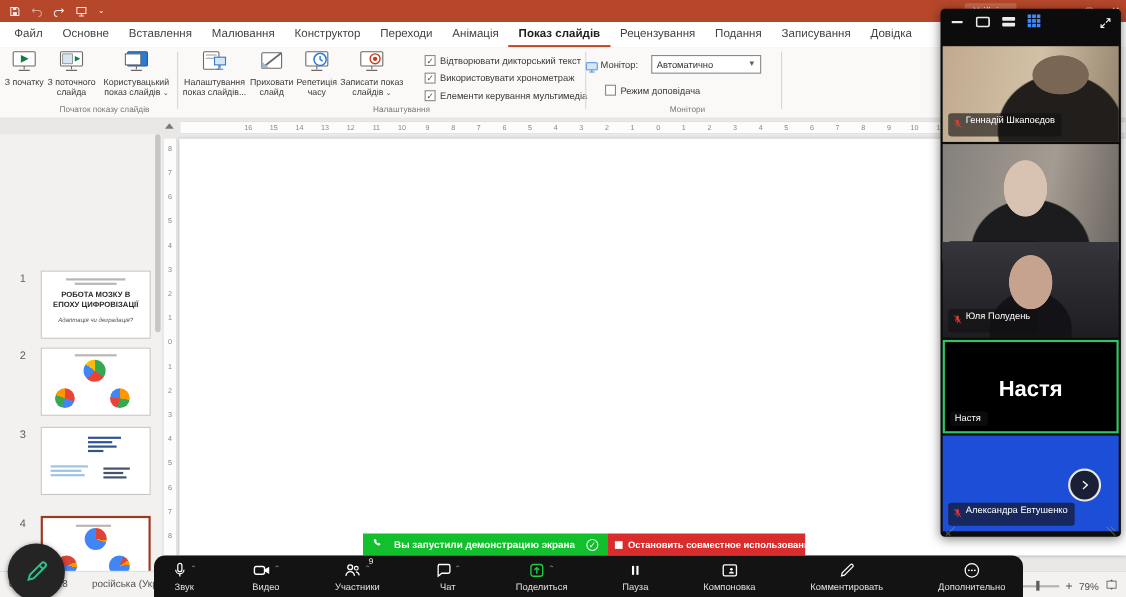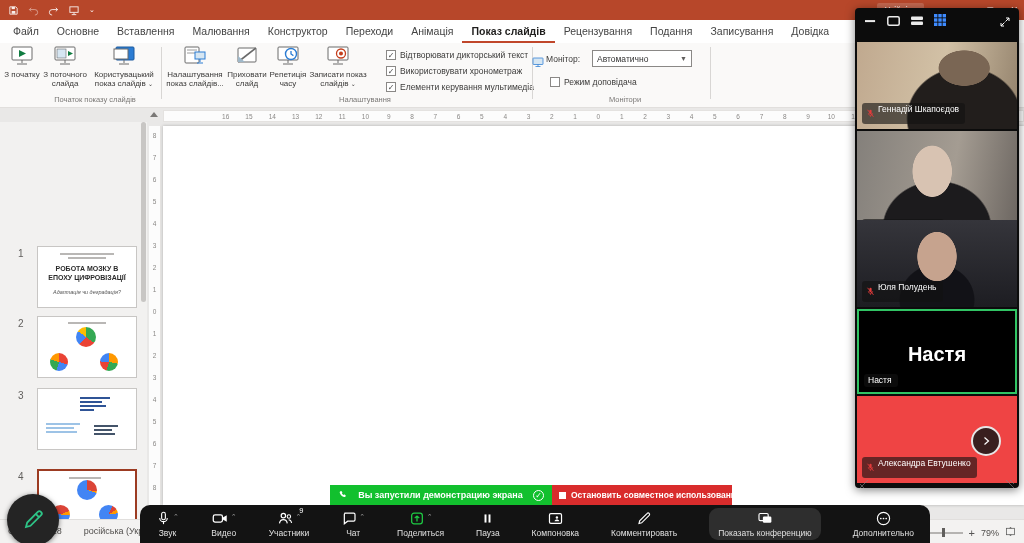--- a/index.html
+++ b/index.html
@@ -81,21 +81,21 @@
       linear-gradient(100deg,#c0a98f,#d2c1a6 52%,#93826c); }
   .v-video-b { background:
       radial-gradient(20px 26px at 47% 38%, #d8c3b2 97%, transparent),
       radial-gradient(55px 48px at 50% 92%, #1c1b1d 97%, transparent),
       linear-gradient(100deg,#84807b,#a49c92 58%,#6b6560); }
   .v-video-c { background:
       radial-gradient(20px 25px at 50% 42%, #c6a38e 97%, transparent),
       radial-gradient(38px 36px at 50% 92%, #121217 97%, transparent),
       linear-gradient(#35353b,#1d1d22); }
   .v-name { background:#000; }
-  .v-avatar { background:#ef4444; }
+  .v-avatar { background:#1d4ed8; }
   .big-name { position:absolute; left:0; right:0; top:32px; text-align:center; color:#fff; font-size:20px; font-weight:bold; }
   .name-tag { position:absolute; left:5px; bottom:5px; display:flex; gap:3px; background:rgba(18,18,18,.62); border-radius:3px; padding:1.5px 6px 2px 4px; }
   .name-tag .nm { font-size:8.5px; color:#fff; white-space:nowrap; }
   .next-btn { position:absolute; left:116px; top:418px; width:30px; height:30px; border-radius:50%; border:2px solid #E6E6E6; background:rgba(25,25,25,.85); display:flex; align-items:center; justify-content:center; z-index:2; }
   .grip { position:absolute; bottom:3px; width:10px; height:10px; opacity:.6; }
 
   
   .banner-green { position:absolute; left:330px; top:485px; width:222px; height:20px; background:#12C02E; display:flex; align-items:center; gap:6px; padding:0 8px; z-index:40; }
   .banner-green .msg { flex:1; text-align:center; color:#fff; font-size:9px; font-weight:bold; white-space:nowrap; }
   .banner-red { position:absolute; left:552px; top:485px; width:180px; height:20px; background:#D92C2C; display:flex; align-items:center; gap:5px; padding:0 7px; z-index:40; }
@@ -678,30 +678,20 @@
       <span class="ic-row">
         <span class="mt-icon icon-pencil"><svg width="16" height="17" viewBox="0 0 24 24">
             <path d="M4.5 19.5l1-4L16.8 4.2a2 2 0 0 1 2.9 0l.1.1a2 2 0 0 1 0 2.9L8.5 18.5l-4 1z" fill="none" stroke="#fff" stroke-width="1.7"></path>
           </svg></span>
 
       </span>
       <span class="lbl">Комментировать</span>
     </div>
 
 
-    <div class="mt-item highlight">
-      <span class="ic-row">
-        <span class="mt-icon icon-meeting"><svg width="18" height="17" viewBox="0 0 24 24">
-            <rect x="3.5" y="5" width="13" height="10" rx="1.8" fill="none" stroke="#fff" stroke-width="1.6"></rect>
-            <rect x="9" y="9" width="12" height="9" rx="1.8" fill="#fff"></rect>
-          </svg></span>
-
-      </span>
-      <span class="lbl">Показать конференцию</span>
-    </div>
 
     <div class="mt-item">
       <span class="ic-row">
         <span class="mt-icon icon-more"><svg width="17" height="17" viewBox="0 0 24 24">
             <circle cx="12" cy="12" r="8.6" fill="none" stroke="#fff" stroke-width="1.6"></circle>
             <circle cx="8.2" cy="12" r="1.2" fill="#fff"></circle>
             <circle cx="12" cy="12" r="1.2" fill="#fff"></circle>
             <circle cx="15.8" cy="12" r="1.2" fill="#fff"></circle>
           </svg></span>
 

